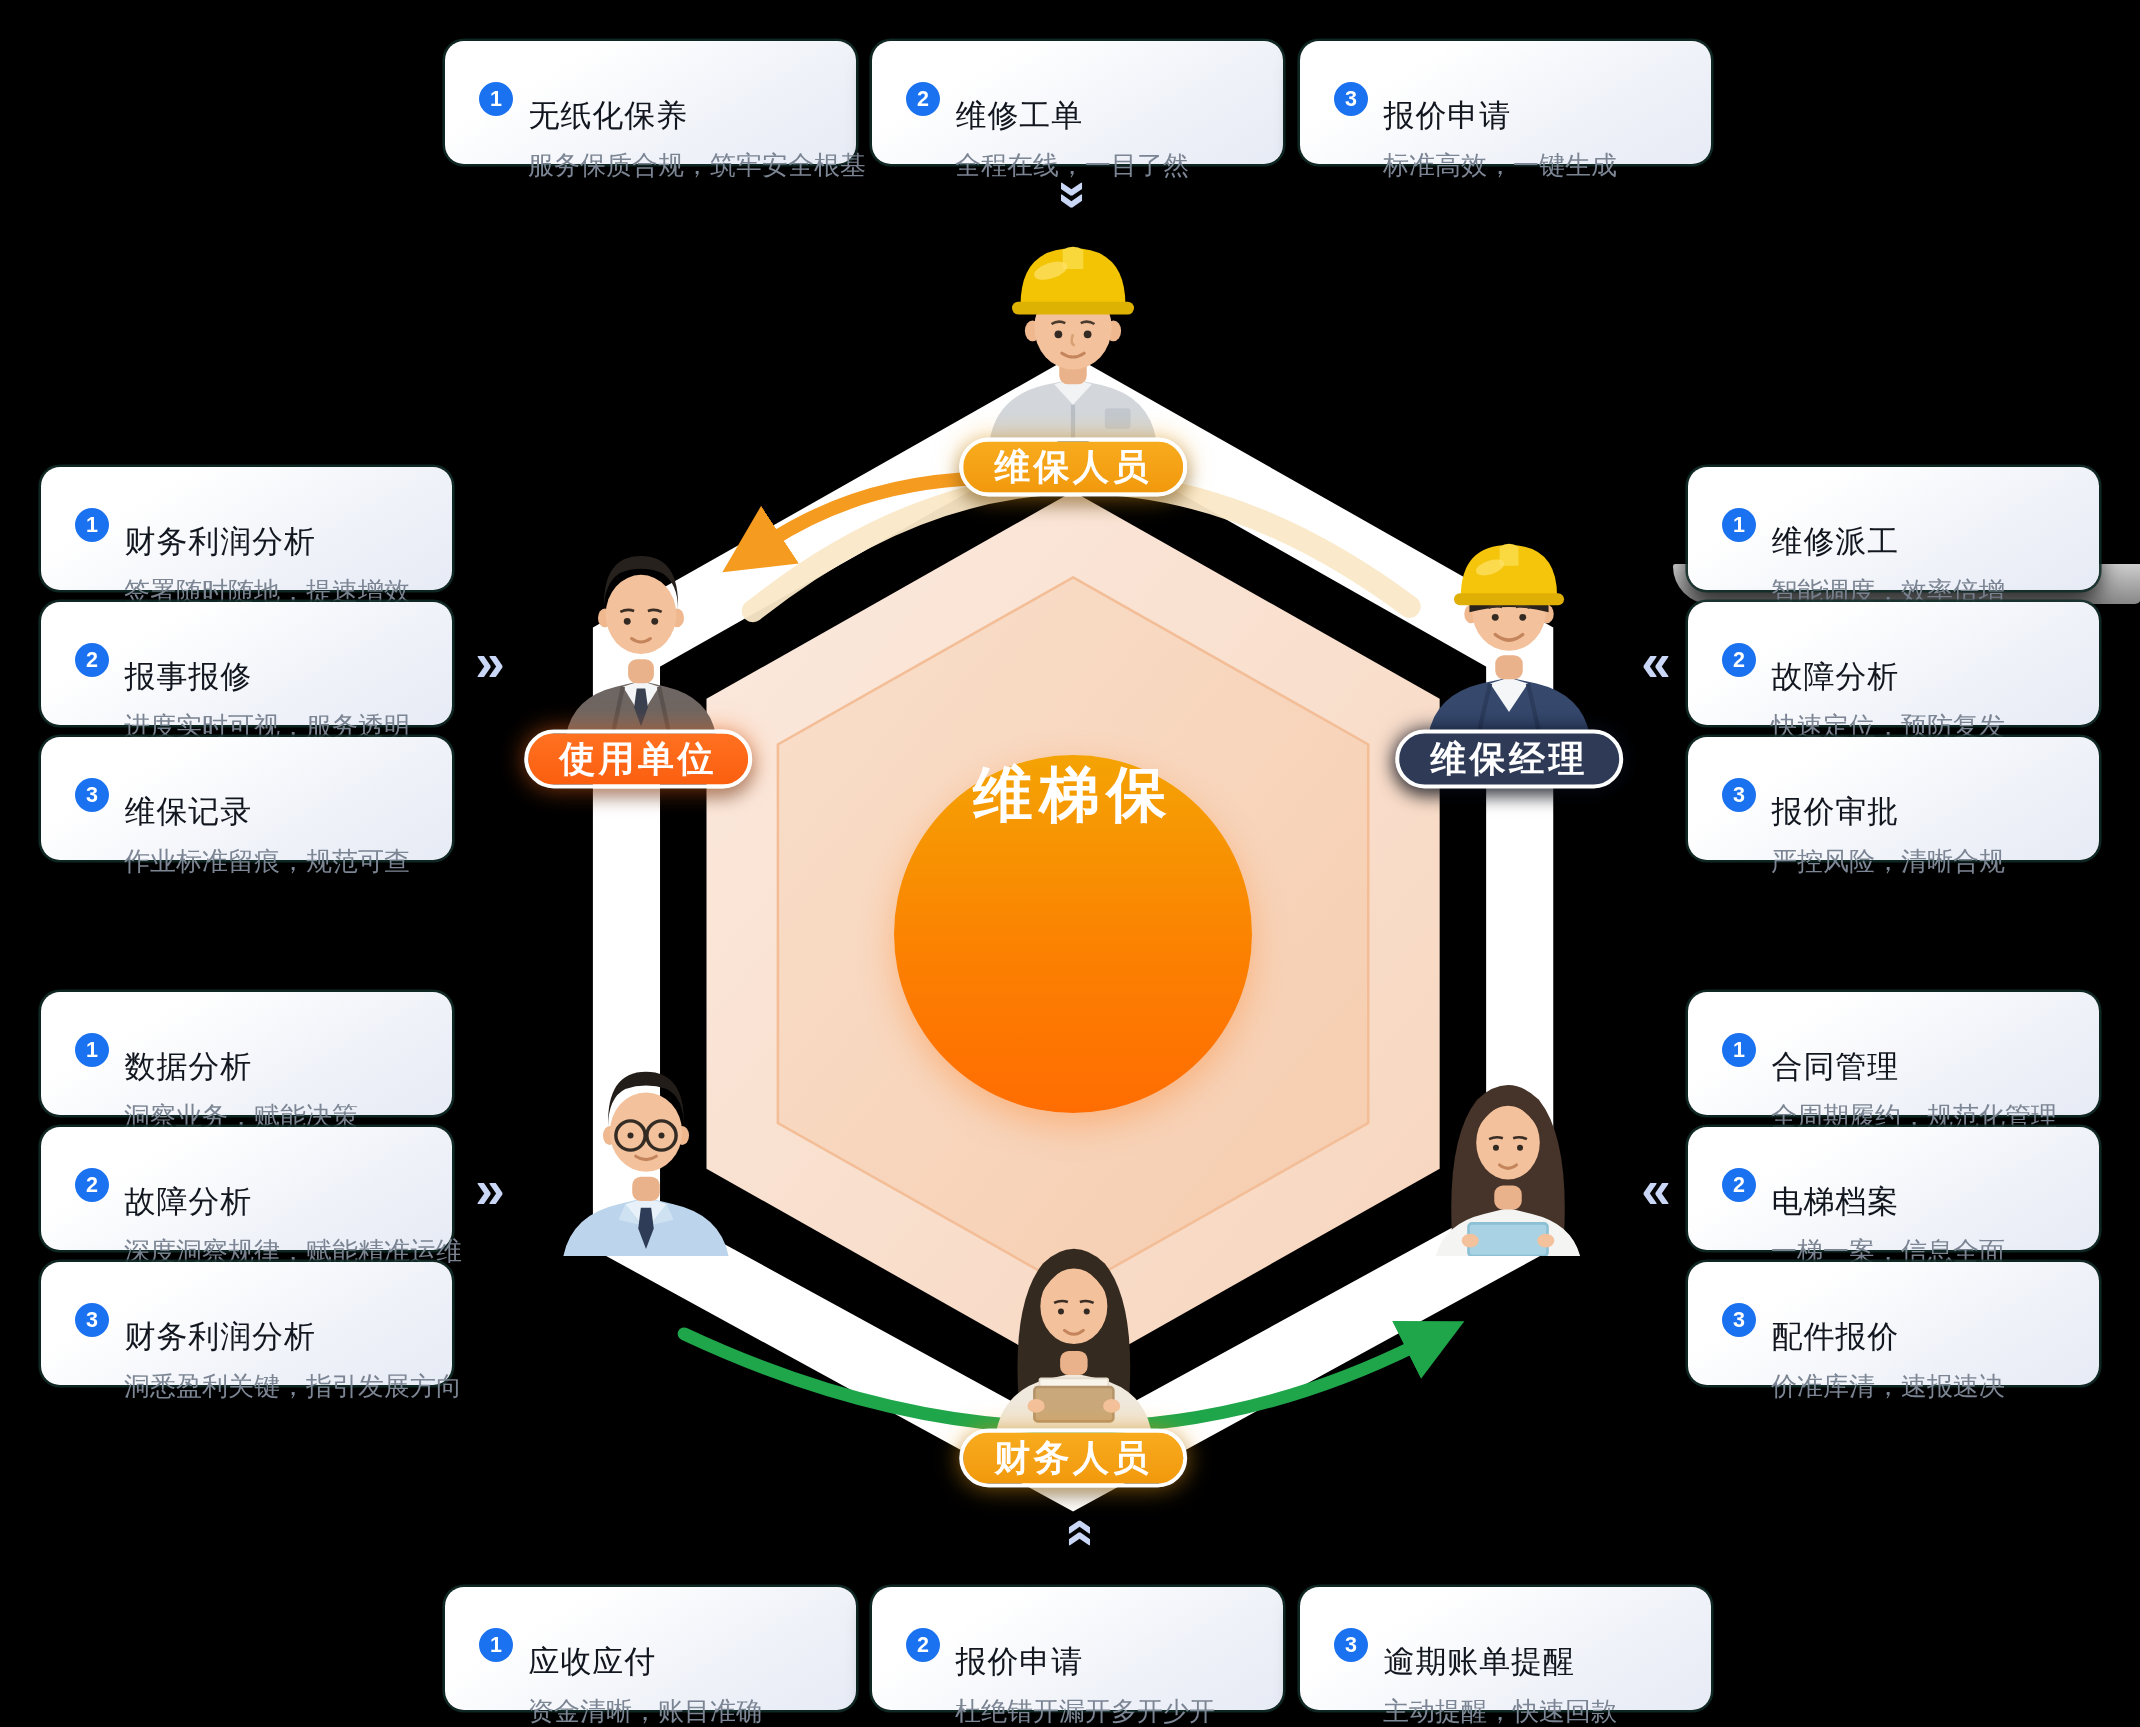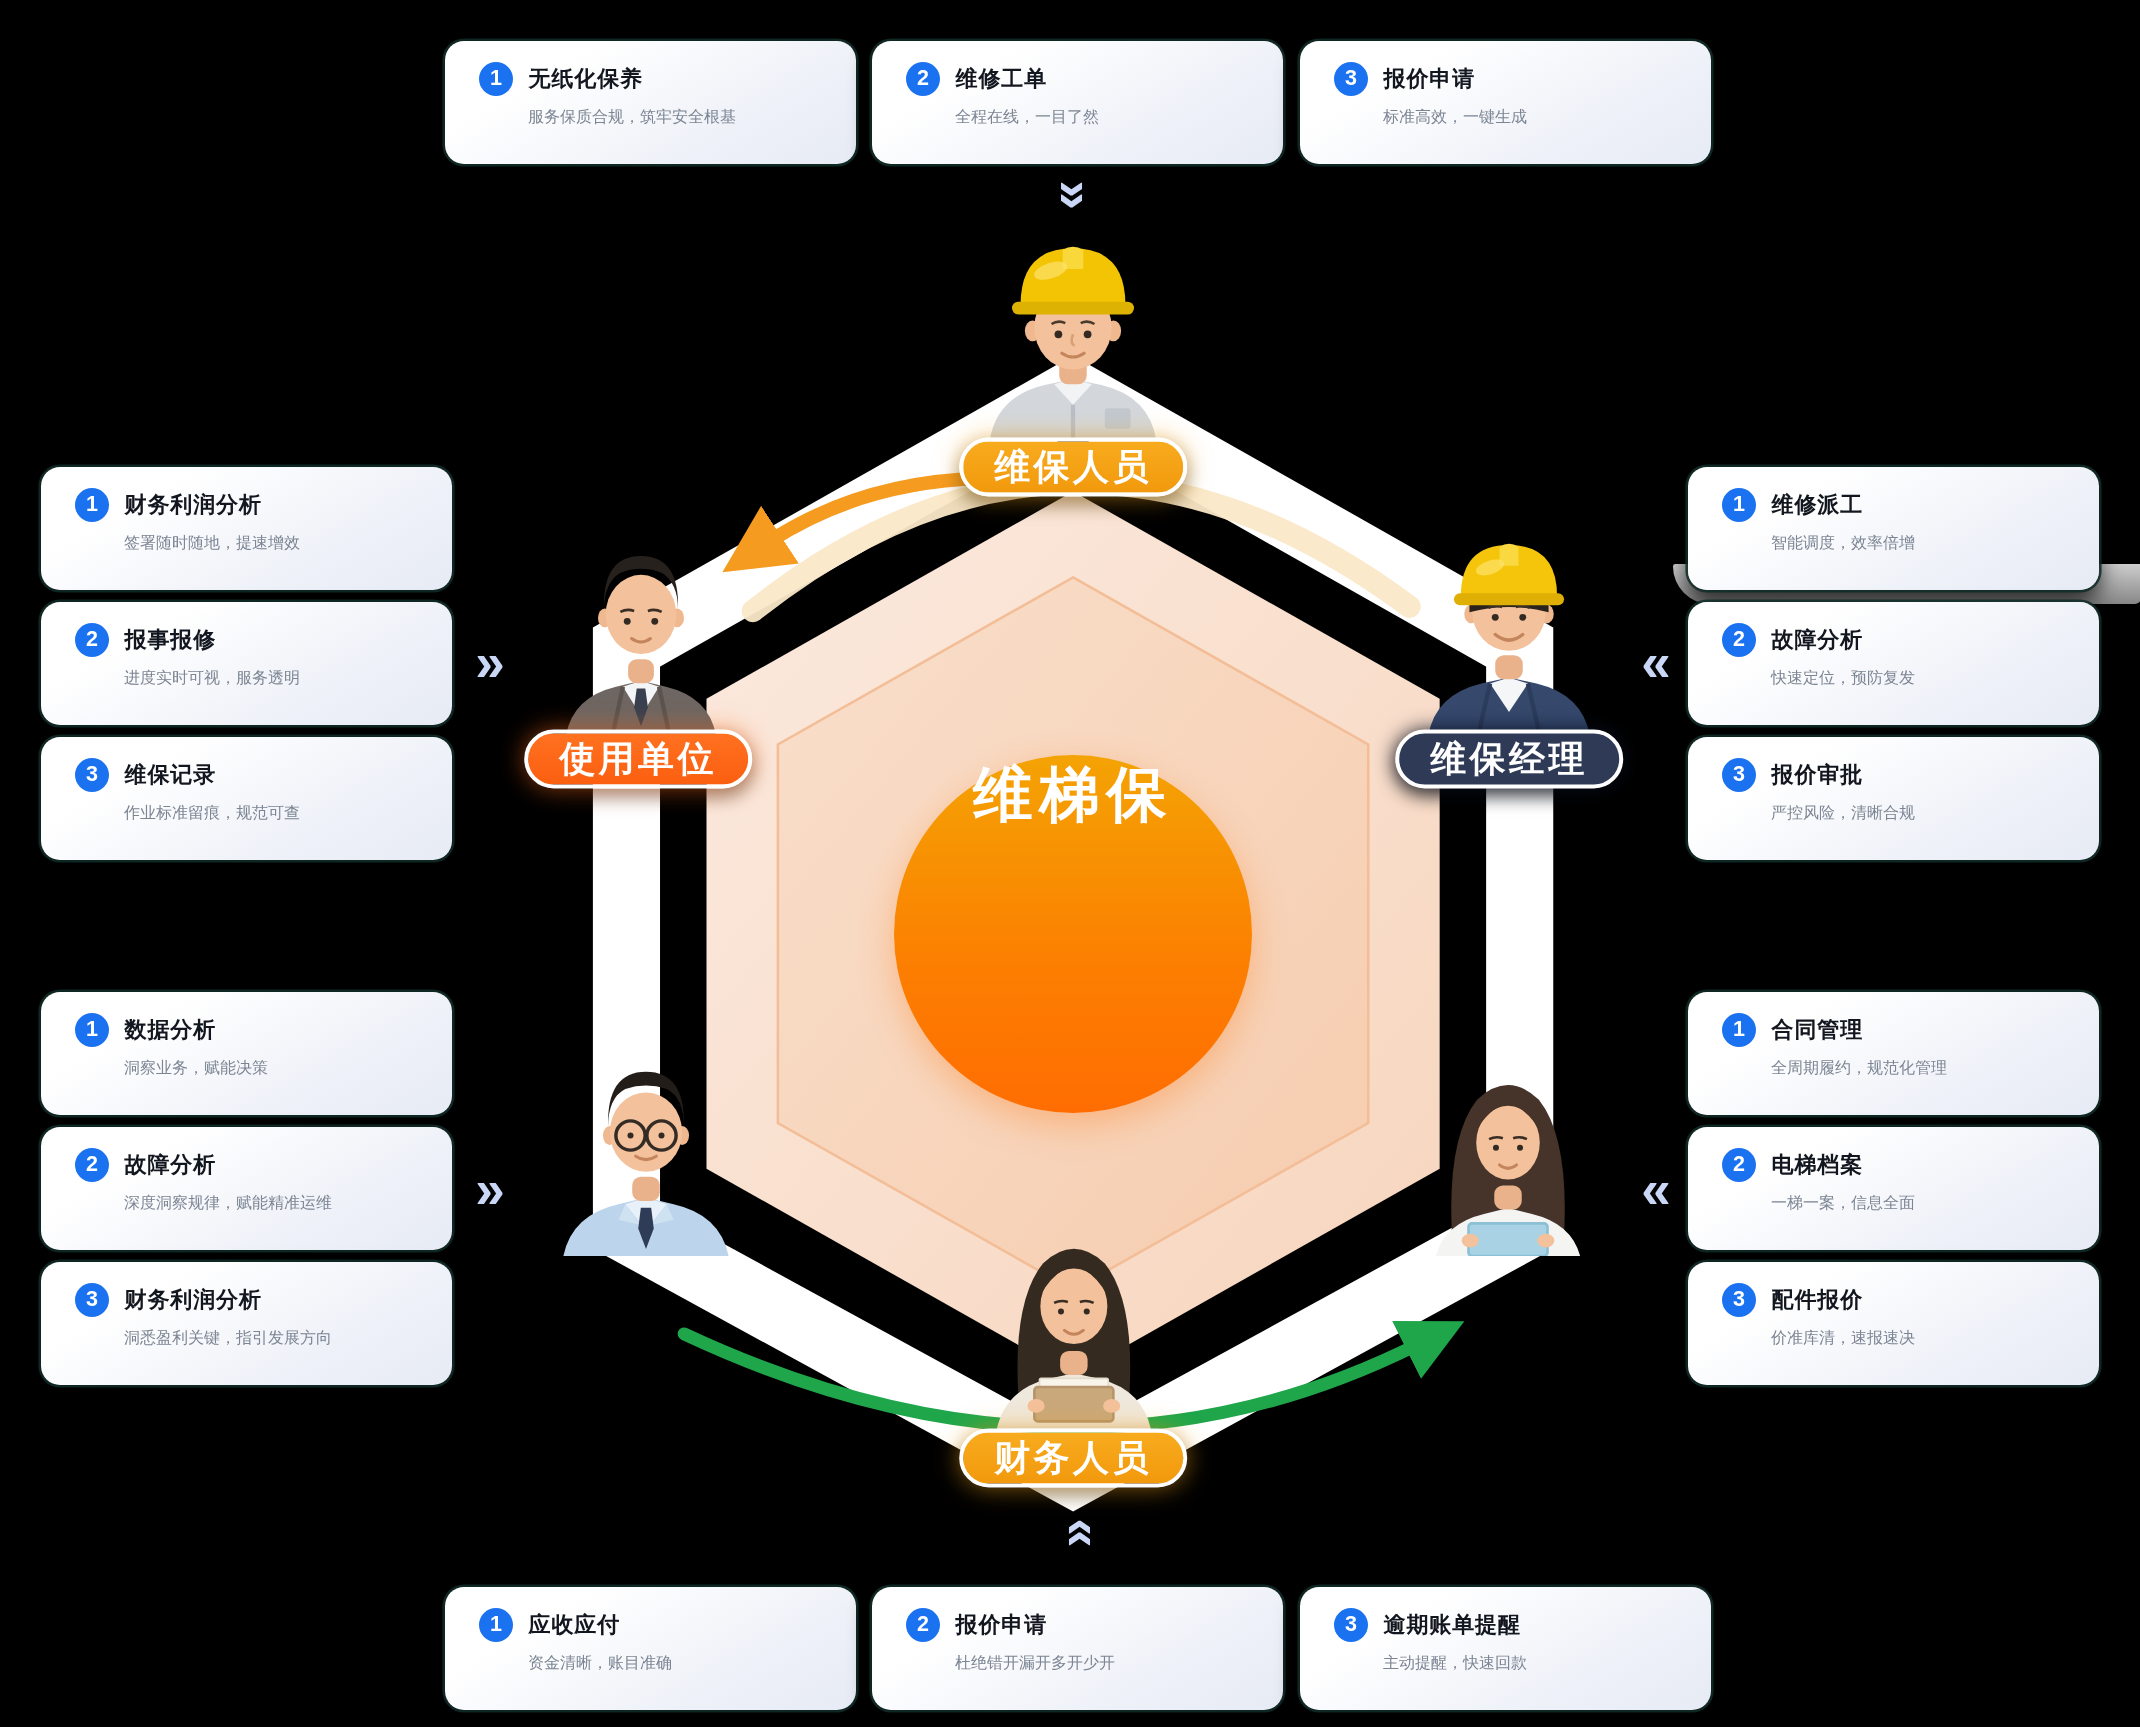--- a/index.html
+++ b/index.html
@@ -12,22 +12,22 @@
     position:absolute;width:411px;height:123px;border-radius:19px;box-sizing:border-box;
     background:linear-gradient(150deg,#ffffff 25%,#eef1f8 70%,#e7ebf5 100%);
     box-shadow:0 0 0 2.6px rgba(18,46,41,.85), 0 12px 22.4px rgba(0,0,0,.75);
     z-index:5;
   }
   .card-head{display:flex;align-items:center;gap:15.5px;margin:20.6px 0 0 34px;}
   .badge{
     width:34px;height:34px;border-radius:50%;background:#1B72F0;color:#fff;
     font-size:21.5px;font-weight:bold;display:flex;align-items:center;justify-content:center;flex:0 0 34px;
   }
-  .card-title{font-size:22px;font-weight:bold;color:#12161F;letter-spacing:0.9px;white-space:nowrap;}
-  .card-desc{margin:11.2px 0 0 83px;font-size:16px;color:#7C8593;white-space:nowrap;}
+  .card-title{font-size:31px;font-weight:normal;color:#12161F;letter-spacing:0.9px;white-space:nowrap;margin-top:33px;}
+  .card-desc{margin:11.2px 0 0 83px;font-size:26px;color:#7C8593;white-space:nowrap;}
   
   .pill{
     position:absolute;transform:translate(-50%,-50%);height:59px;min-width:220px;padding:0 31px;
     border-radius:38px;display:flex;align-items:center;justify-content:center;box-sizing:border-box;
     color:#fff;font-size:36px;font-weight:bold;letter-spacing:3.4px;border:4.3px solid #fff;z-index:4;white-space:nowrap;
   }
   .pill.amber{background:linear-gradient(180deg,#F8AB1E,#F2990D);box-shadow:0 0 24px rgba(248,166,25,.55),0 8.6px 17px rgba(0,0,0,.4);}
   .pill.orange{background:linear-gradient(180deg,#FF7120,#FB5F10);box-shadow:0 0 24px rgba(255,106,26,.55),0 8.6px 17px rgba(0,0,0,.4);}
   .pill.navy{background:#2E3A56;box-shadow:0 0 20.6px rgba(10,18,36,.8),0 8.6px 17px rgba(0,0,0,.5);text-align:center;}
   

